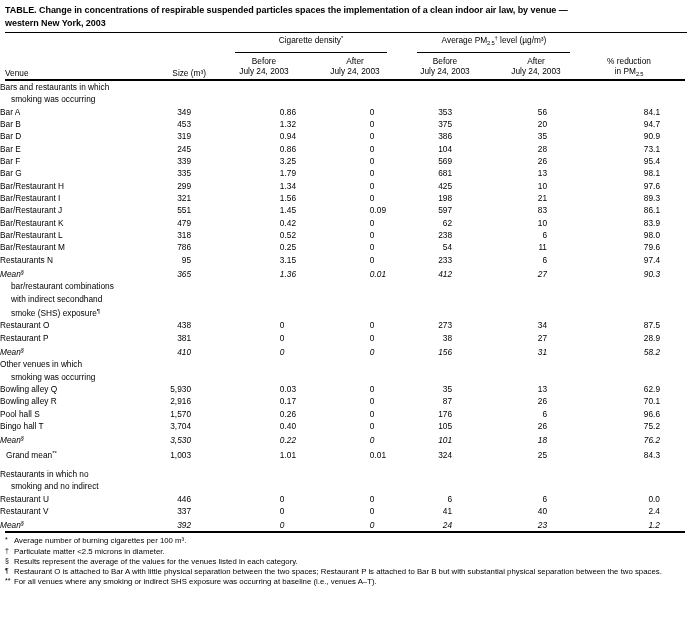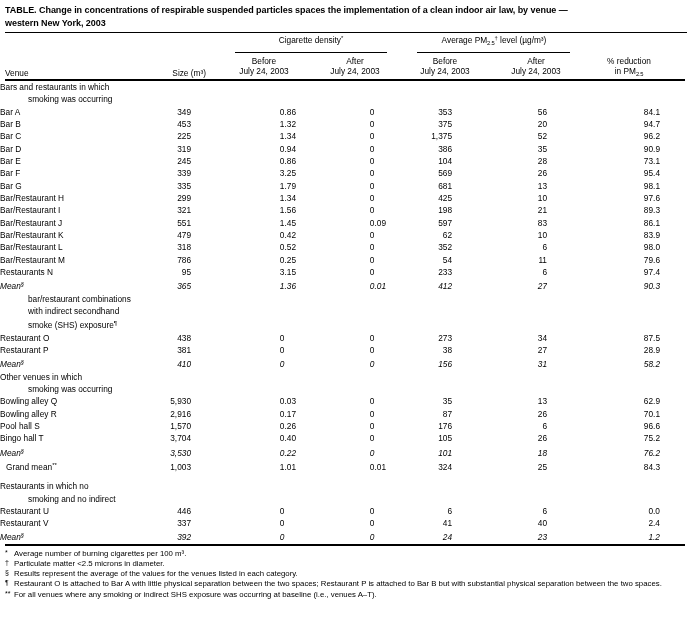--- a/index.html
+++ b/index.html
@@ -15,21 +15,21 @@
   .grp-rule{position:absolute;height:1px;background:#000;top:19px;}
   .sub{top:24px;text-align:center;line-height:9.8px;}
   .corner-lbl{bottom:1px;}
   sub.s25{font-size:5.8px;vertical-align:-1.5px;letter-spacing:-0.2px;}
   .sup{font-size:5.8px;vertical-align:3px;}
   table.data{width:690px;border-collapse:collapse;table-layout:fixed;}
   table.data td{padding:0;font-size:8.3px;line-height:12.33px;white-space:nowrap;
                 vertical-align:bottom;overflow:hidden;}
   td.v{padding-left:14px;}
   td.vh{padding-left:6px;}
-  td.vh.cont{padding-left:28px;}
+  td.vh.cont{padding-left:11px;}
   td.v.flush{padding-left:6px;}
   td.n{text-align:right;}
   td.c2{padding-right:8px;}
   td.c3{padding-right:8px;margin-left:44px;}
   td.c4{padding-right:4px;}
   td.c5{padding-right:4px;}
   td.c6{padding-right:4px;}
   td.c7{padding-right:12px;}
   tr.mean td{font-style:italic;}
   tr.spacer td{height:7px;line-height:7px;}
@@ -117,30 +117,20 @@
           <td class="v">Bar B</td>
           <td class="n c2">453</td>
           <td class="n c3">1.32</td>
           <td class="n c4">0<span class="ghost">.00</span></td>
           <td class="n c5">375</td>
           <td class="n c6">20</td>
           <td class="n c7">94.7</td>
           <td></td>
         </tr>
         <tr>
-          <td class="v">Bar C</td>
-          <td class="n c2">225</td>
-          <td class="n c3">1.34</td>
-          <td class="n c4">0<span class="ghost">.00</span></td>
-          <td class="n c5">1,375</td>
-          <td class="n c6">52</td>
-          <td class="n c7">96.2</td>
-          <td></td>
-        </tr>
-        <tr>
           <td class="v">Bar D</td>
           <td class="n c2">319</td>
           <td class="n c3">0.94</td>
           <td class="n c4">0<span class="ghost">.00</span></td>
           <td class="n c5">386</td>
           <td class="n c6">35</td>
           <td class="n c7">90.9</td>
           <td></td>
         </tr>
         <tr>
@@ -211,21 +201,21 @@
           <td class="n c5">62</td>
           <td class="n c6">10</td>
           <td class="n c7">83.9</td>
           <td></td>
         </tr>
         <tr>
           <td class="v">Bar/Restaurant L</td>
           <td class="n c2">318</td>
           <td class="n c3">0.52</td>
           <td class="n c4">0<span class="ghost">.00</span></td>
-          <td class="n c5">352</td>
+          <td class="n c5">238</td>
           <td class="n c6">6</td>
           <td class="n c7">98.0</td>
           <td></td>
         </tr>
         <tr>
           <td class="v">Bar/Restaurant M</td>
           <td class="n c2">786</td>
           <td class="n c3">0.25</td>
           <td class="n c4">0<span class="ghost">.00</span></td>
           <td class="n c5">54</td>

